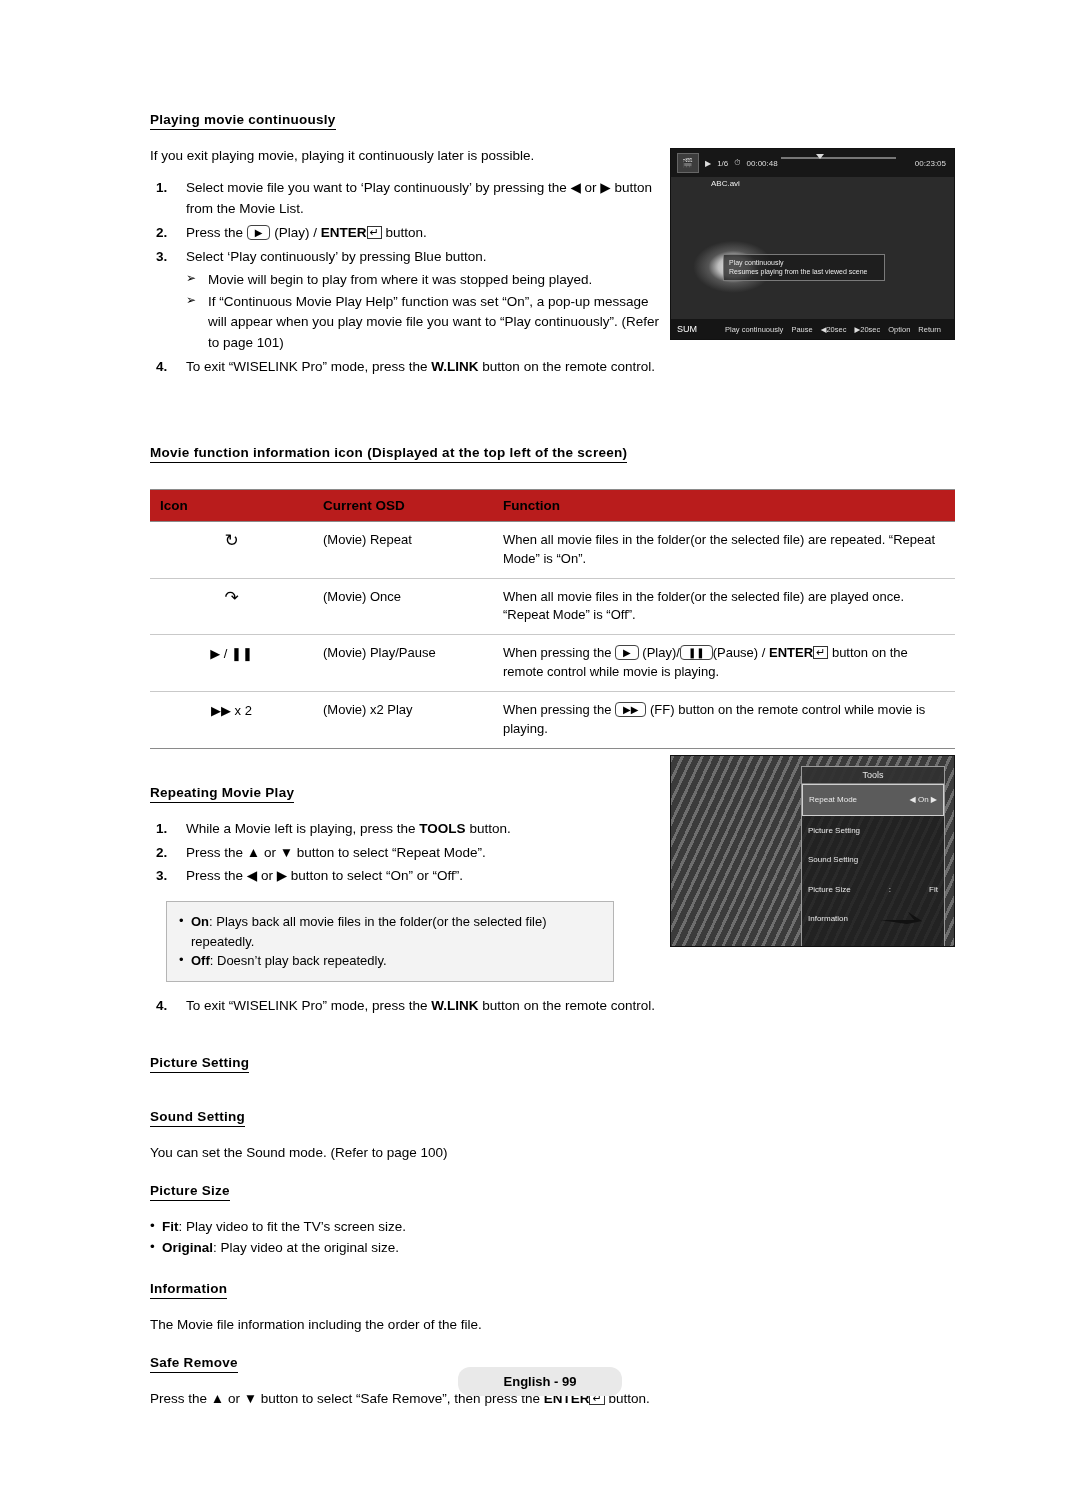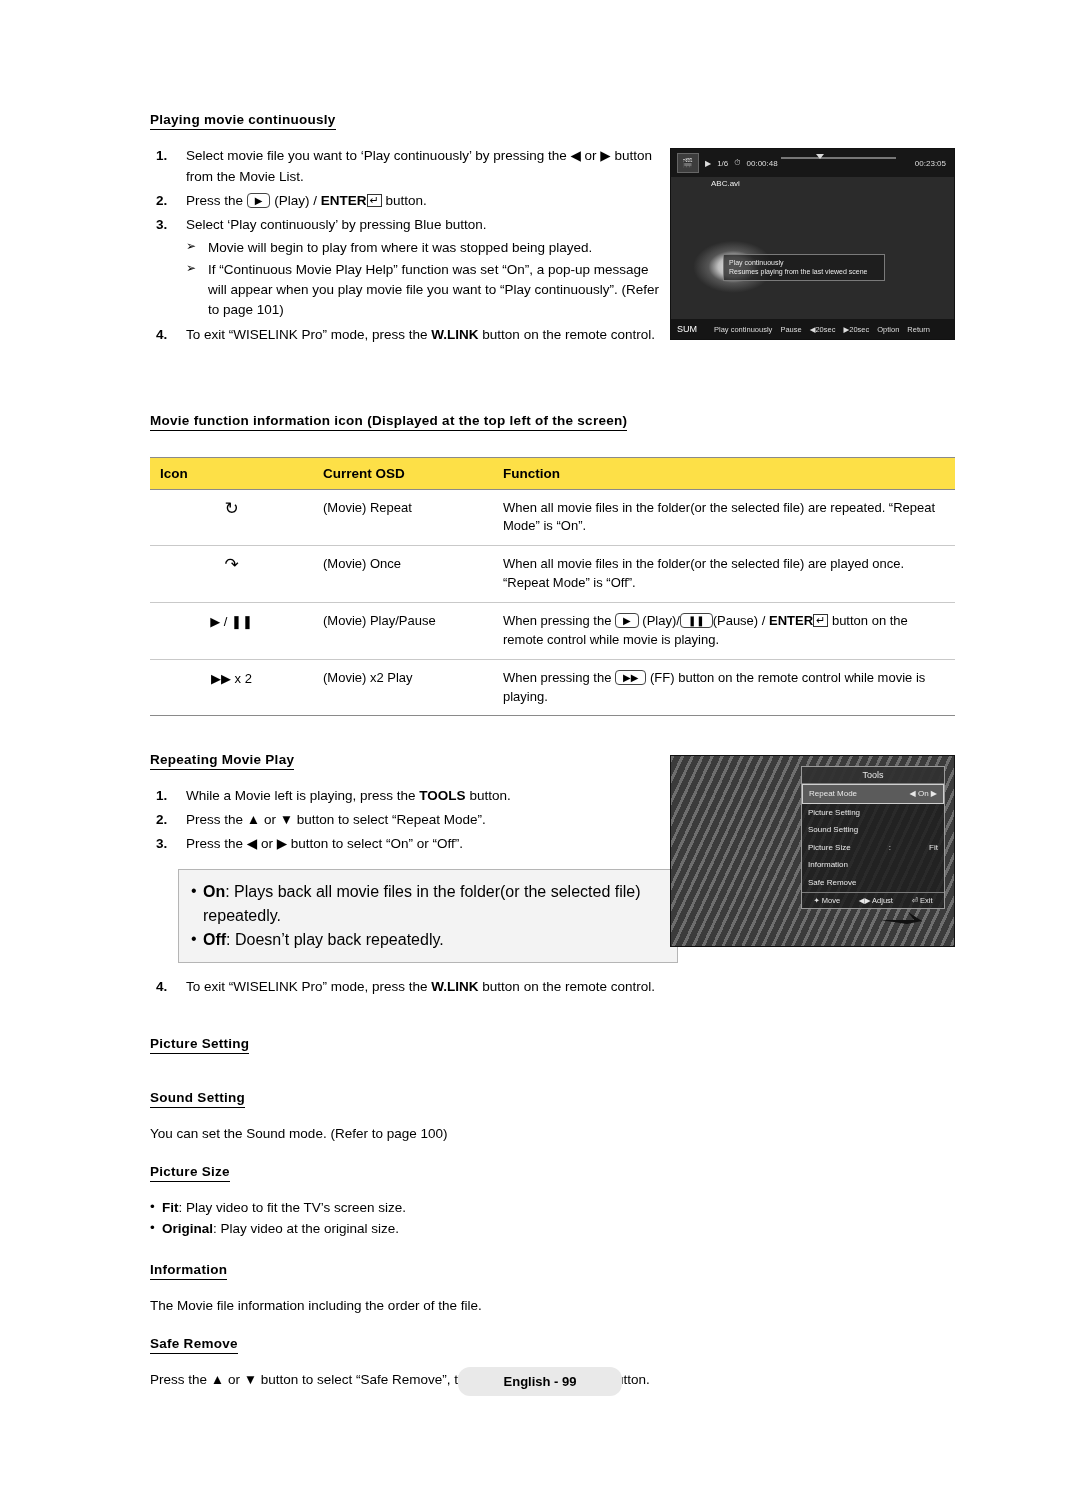--- a/index.html
+++ b/index.html
@@ -150,38 +150,38 @@
     position: absolute; left: 0; right: 0; bottom: 0; height: 20px;
     background: rgba(18,18,18,0.86);
     color: #ddd;
     font-size: 7.5px;
     display: flex;
     align-items: center;
     padding: 0 6px;
     gap: 8px;
     box-sizing: border-box;
   }
-  .tvshot .botbar .sum { font-size: 9px; color:#fff; margin-right: 9px; }
+  .tvshot .botbar .sum { font-size: 9px; color:#fff; margin-right: 20px; }
   .tvshot .seek {
     position:absolute; left: 110px; top: 8px; right: 58px; height: 2px; background:#777;
   }
   .tvshot .seek:after{
     content:""; position:absolute; left: 30%; top:-3px; width:0; height:0;
     border-left:4px solid transparent; border-right:4px solid transparent; border-top:5px solid #ddd;
   }
 
   
   table.icontable {
     width: 805px;
     border-collapse: collapse;
     margin-top: 10px;
     font-size: 13px;
   }
   table.icontable th {
-    background: #fde047;
+    background: #b91c1c;
     border-top: 1.3px solid #8a8a8a;
     border-bottom: 1.3px solid #8a8a8a;
     text-align: left;
     font-weight: bold;
     padding: 8px 10px;
     font-size: 13.5px;
   }
   table.icontable td {
     border-bottom: 1px solid #c9c9c9;
     padding: 9px 10px;
@@ -221,21 +221,21 @@
   .toolsmenu .tm-title {
     text-align: center;
     padding: 3px 0;
     font-size: 9px;
     border-bottom: 1px solid #7b7b7b;
     background: rgba(60,60,60,0.6);
   }
   .toolsmenu .tm-row {
     display: flex;
     justify-content: space-between;
-    padding: 4px 6px;
+    padding: 10px 6px;
     line-height: 1.2;
   }
   .toolsmenu .tm-row.sel {
     background: #5b5b5b;
     border: 1px solid #cfcfcf;
     box-sizing: border-box;
   }
   .toolsmenu .tm-foot {
     border-top: 1px solid #7b7b7b;
     display: flex;
@@ -244,25 +244,25 @@
     font-size: 7.5px;
     text-align: center;
   }
   .arrowmark {
     position:absolute; right: 30px; bottom: 22px; width: 46px; height: 16px;
   }
 
   .tipbox {
     border: 1px solid #b5b5b5;
     background: #f3f3f3;
-    width: 500px;
+    width: 448px;
     padding: 10px 12px;
     box-sizing: border-box;
-    margin: 14px 0 14px 28px;
-    font-size: 16px;
+    margin: 14px 0 14px 16px;
+    font-size: 13px;
     line-height: 1.5;
   }
   .tipbox ul { margin:0; padding:0; list-style:none; }
   .tipbox li { position: relative; padding-left: 12px; }
   .tipbox li:before { content:"•"; position:absolute; left:0; top:-1px; }
 
   .bulletline { font-size: 13.5px; line-height: 1.55; position: relative; padding-left: 12px;}
   .bulletline:before { content:"•"; position:absolute; left:0; top:-1px; }
 
   .footer {
@@ -309,20 +309,21 @@
       <span>Pause</span>
       <span>◀20sec</span>
       <span>▶20sec</span>
       <span>Option</span>
       <span>Return</span>
     </div>
   </div>
 
   <div class="col-left">
     <h3 class="section-head">Playing movie continuously</h3>
+    <p class="body">If you exit playing movie, playing it continuously later is possible.</p>
 
     <ul class="numlist">
       <li>
         <span class="num">1.</span>
         <span>Select movie file you want to ‘Play continuously’ by pressing the </span><span>◀</span><span> or </span><span>▶</span><span> button from the Movie List.</span>
       </li>
       <li>
         <span class="num">2.</span>
         <span>Press the </span><span class="key">▶</span><span> (Play) / </span><b>ENTER</b><span class="entericon">↵</span><span> button.</span>
       </li>

